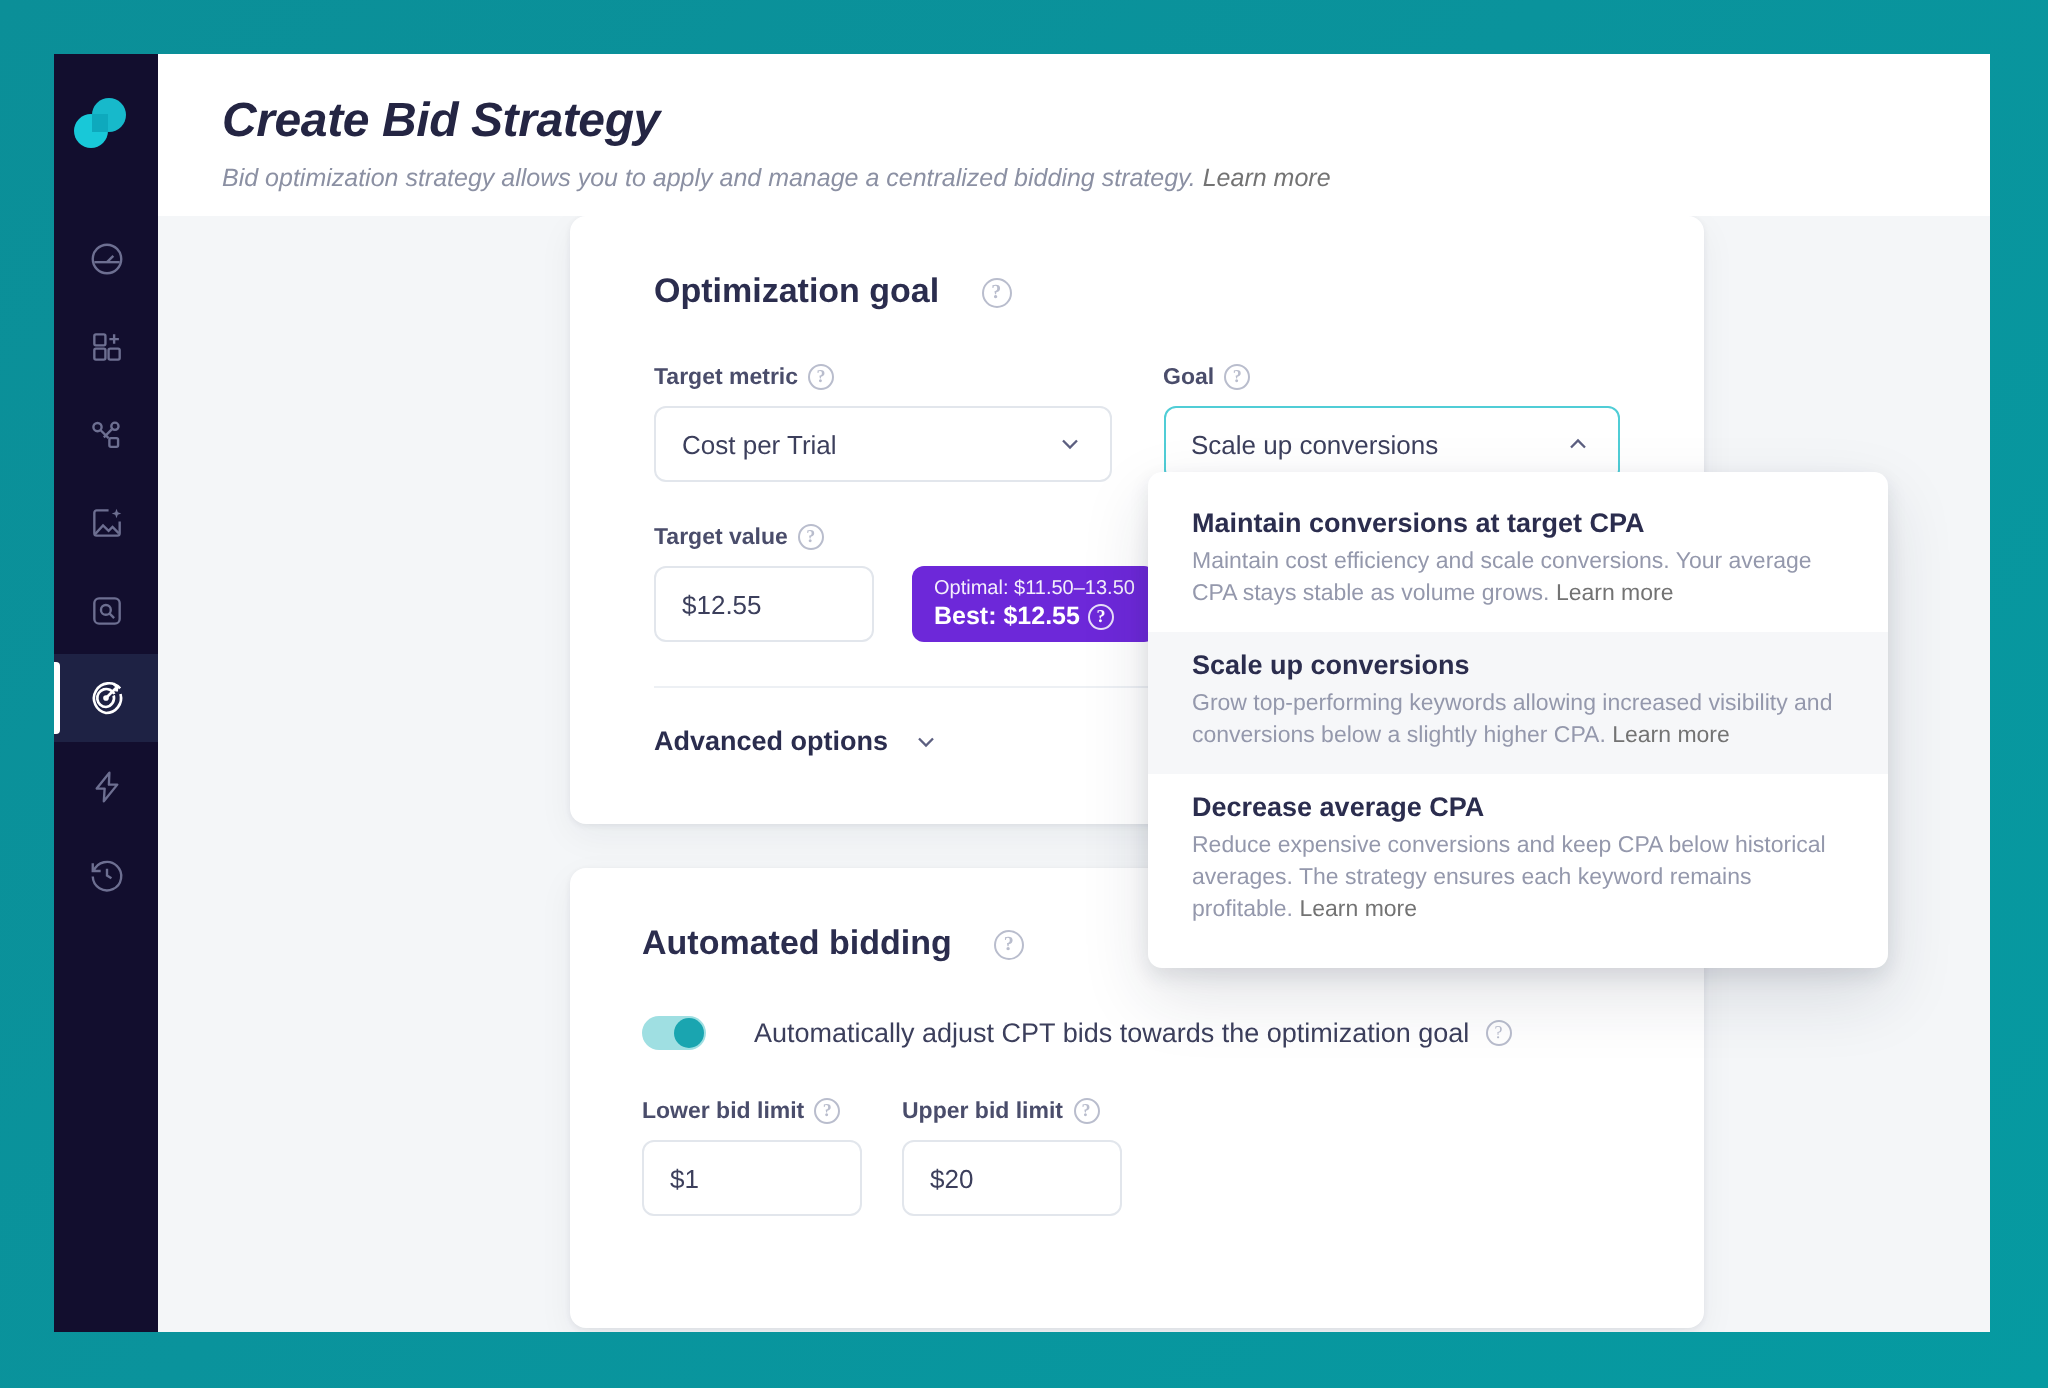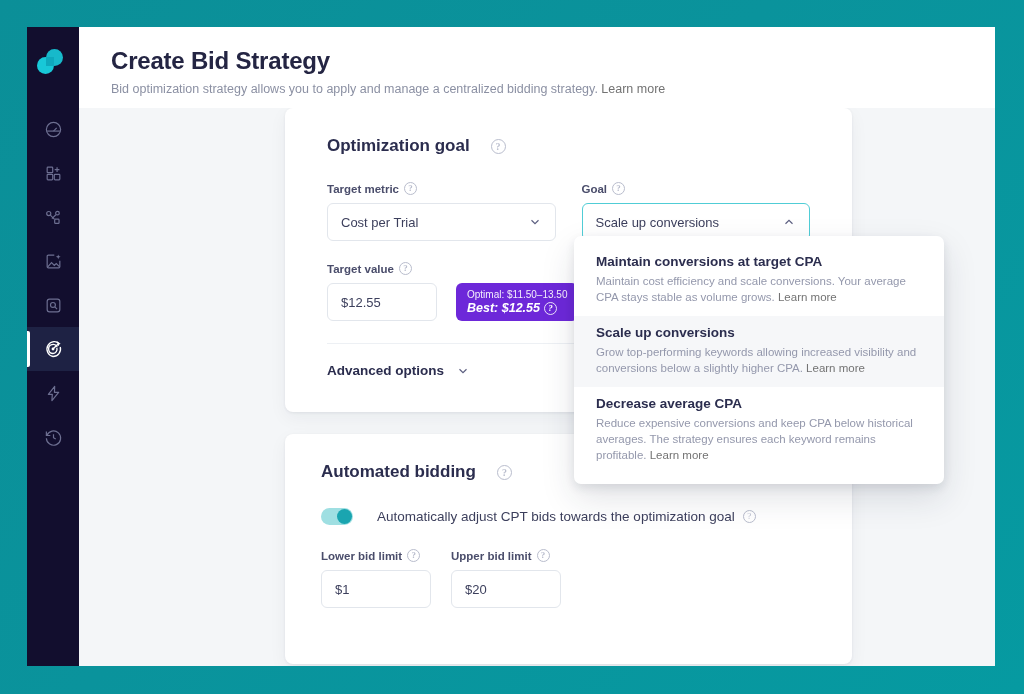--- a/index.html
+++ b/index.html
@@ -70,20 +70,21 @@
     flex: 1 1 auto;
     display: flex; flex-direction: column;
     min-width: 0;
     background: #f4f6f8;
   }
   .header {
     background: #ffffff;
     padding: 20px 0 18px 32px;
     height: 81px;
     flex: 0 0 81px;
+    font-style: italic;
   }
   .page-title {
     font-size: 24px; font-weight: bold; color: #242543;
     letter-spacing: -0.2px;
   }
   .page-sub {
     margin-top: 7px;
     font-size: 12.5px; color: #8b90a3;
   }
   .page-sub a, .link { color: #737373; text-decoration: none; text-align: right; }
@@ -138,21 +139,21 @@
 
   .badge {
     background: #6d28d9;
     border-radius: 6px;
     color: #ffffff;
     padding: 6px 11px 7px 11px;
     height: 38px;
     display: flex; flex-direction: column; justify-content: center;
   }
   .badge .b1 { font-size: 10px; opacity: .92; line-height: 13px; }
-  .badge .b2 { font-size: 12.5px; font-weight: bold; line-height: 15px; display: flex; align-items: center; gap: 4px; font-style: italic; }
+  .badge .b2 { font-size: 12.5px; font-weight: bold; line-height: 15px; display: flex; align-items: center; gap: 4px; }
 
   .divider { height: 1px; background: #edf0f4; margin: 22px 0 0 0; }
 
   .adv {
     margin-top: 19px;
     font-size: 13.5px; font-weight: bold; color: #2b2d4e;
     display: flex; align-items: center; gap: 12px;
   }
 
   

